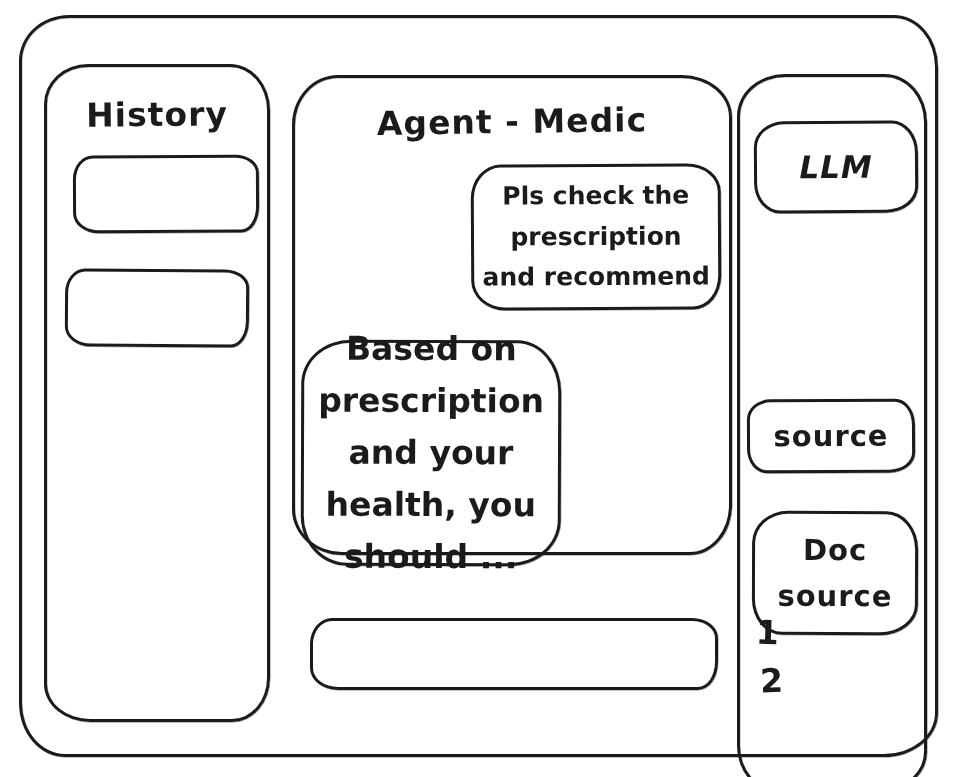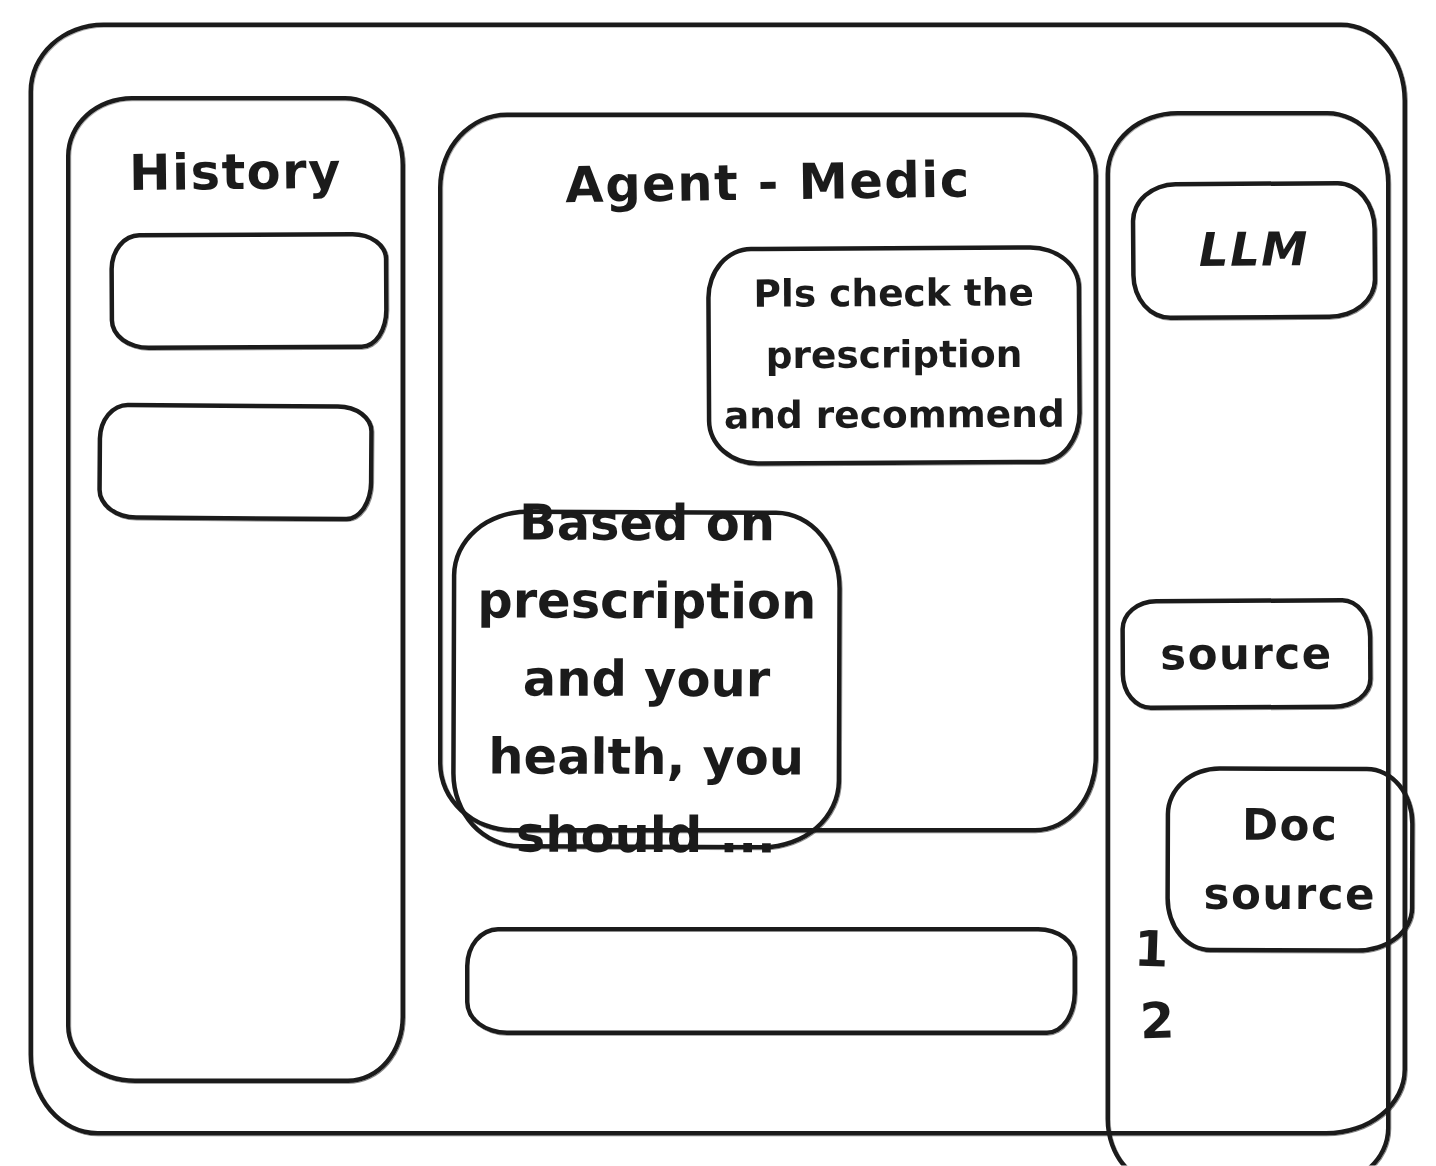--- a/index.html
+++ b/index.html
@@ -118,21 +118,20 @@
     left:7px;top:322px;width:168px;height:74px;
     border-radius:24px 20px 26px 20px / 20px 26px 20px 24px;
     font-size:29px;
     transform:rotate(-0.3deg);
   }
   .tool-btn.docsource{
     left:12px;top:434px;width:166px;height:124px;
     border-radius:36px 32px 38px 30px / 32px 38px 30px 36px;
     font-size:29px;line-height:1.6;
     transform:rotate(0.2deg);
-    margin-left:25px;
   }
   .doc-num{
     position:absolute;
     font-size:33px;font-weight:700;
   }
   .doc-num.one{left:16px;top:536px;transform:rotate(2deg);}
   .doc-num.two{left:20px;top:584px;transform:rotate(-2deg);}
 </style>
 </head>
 <body>

